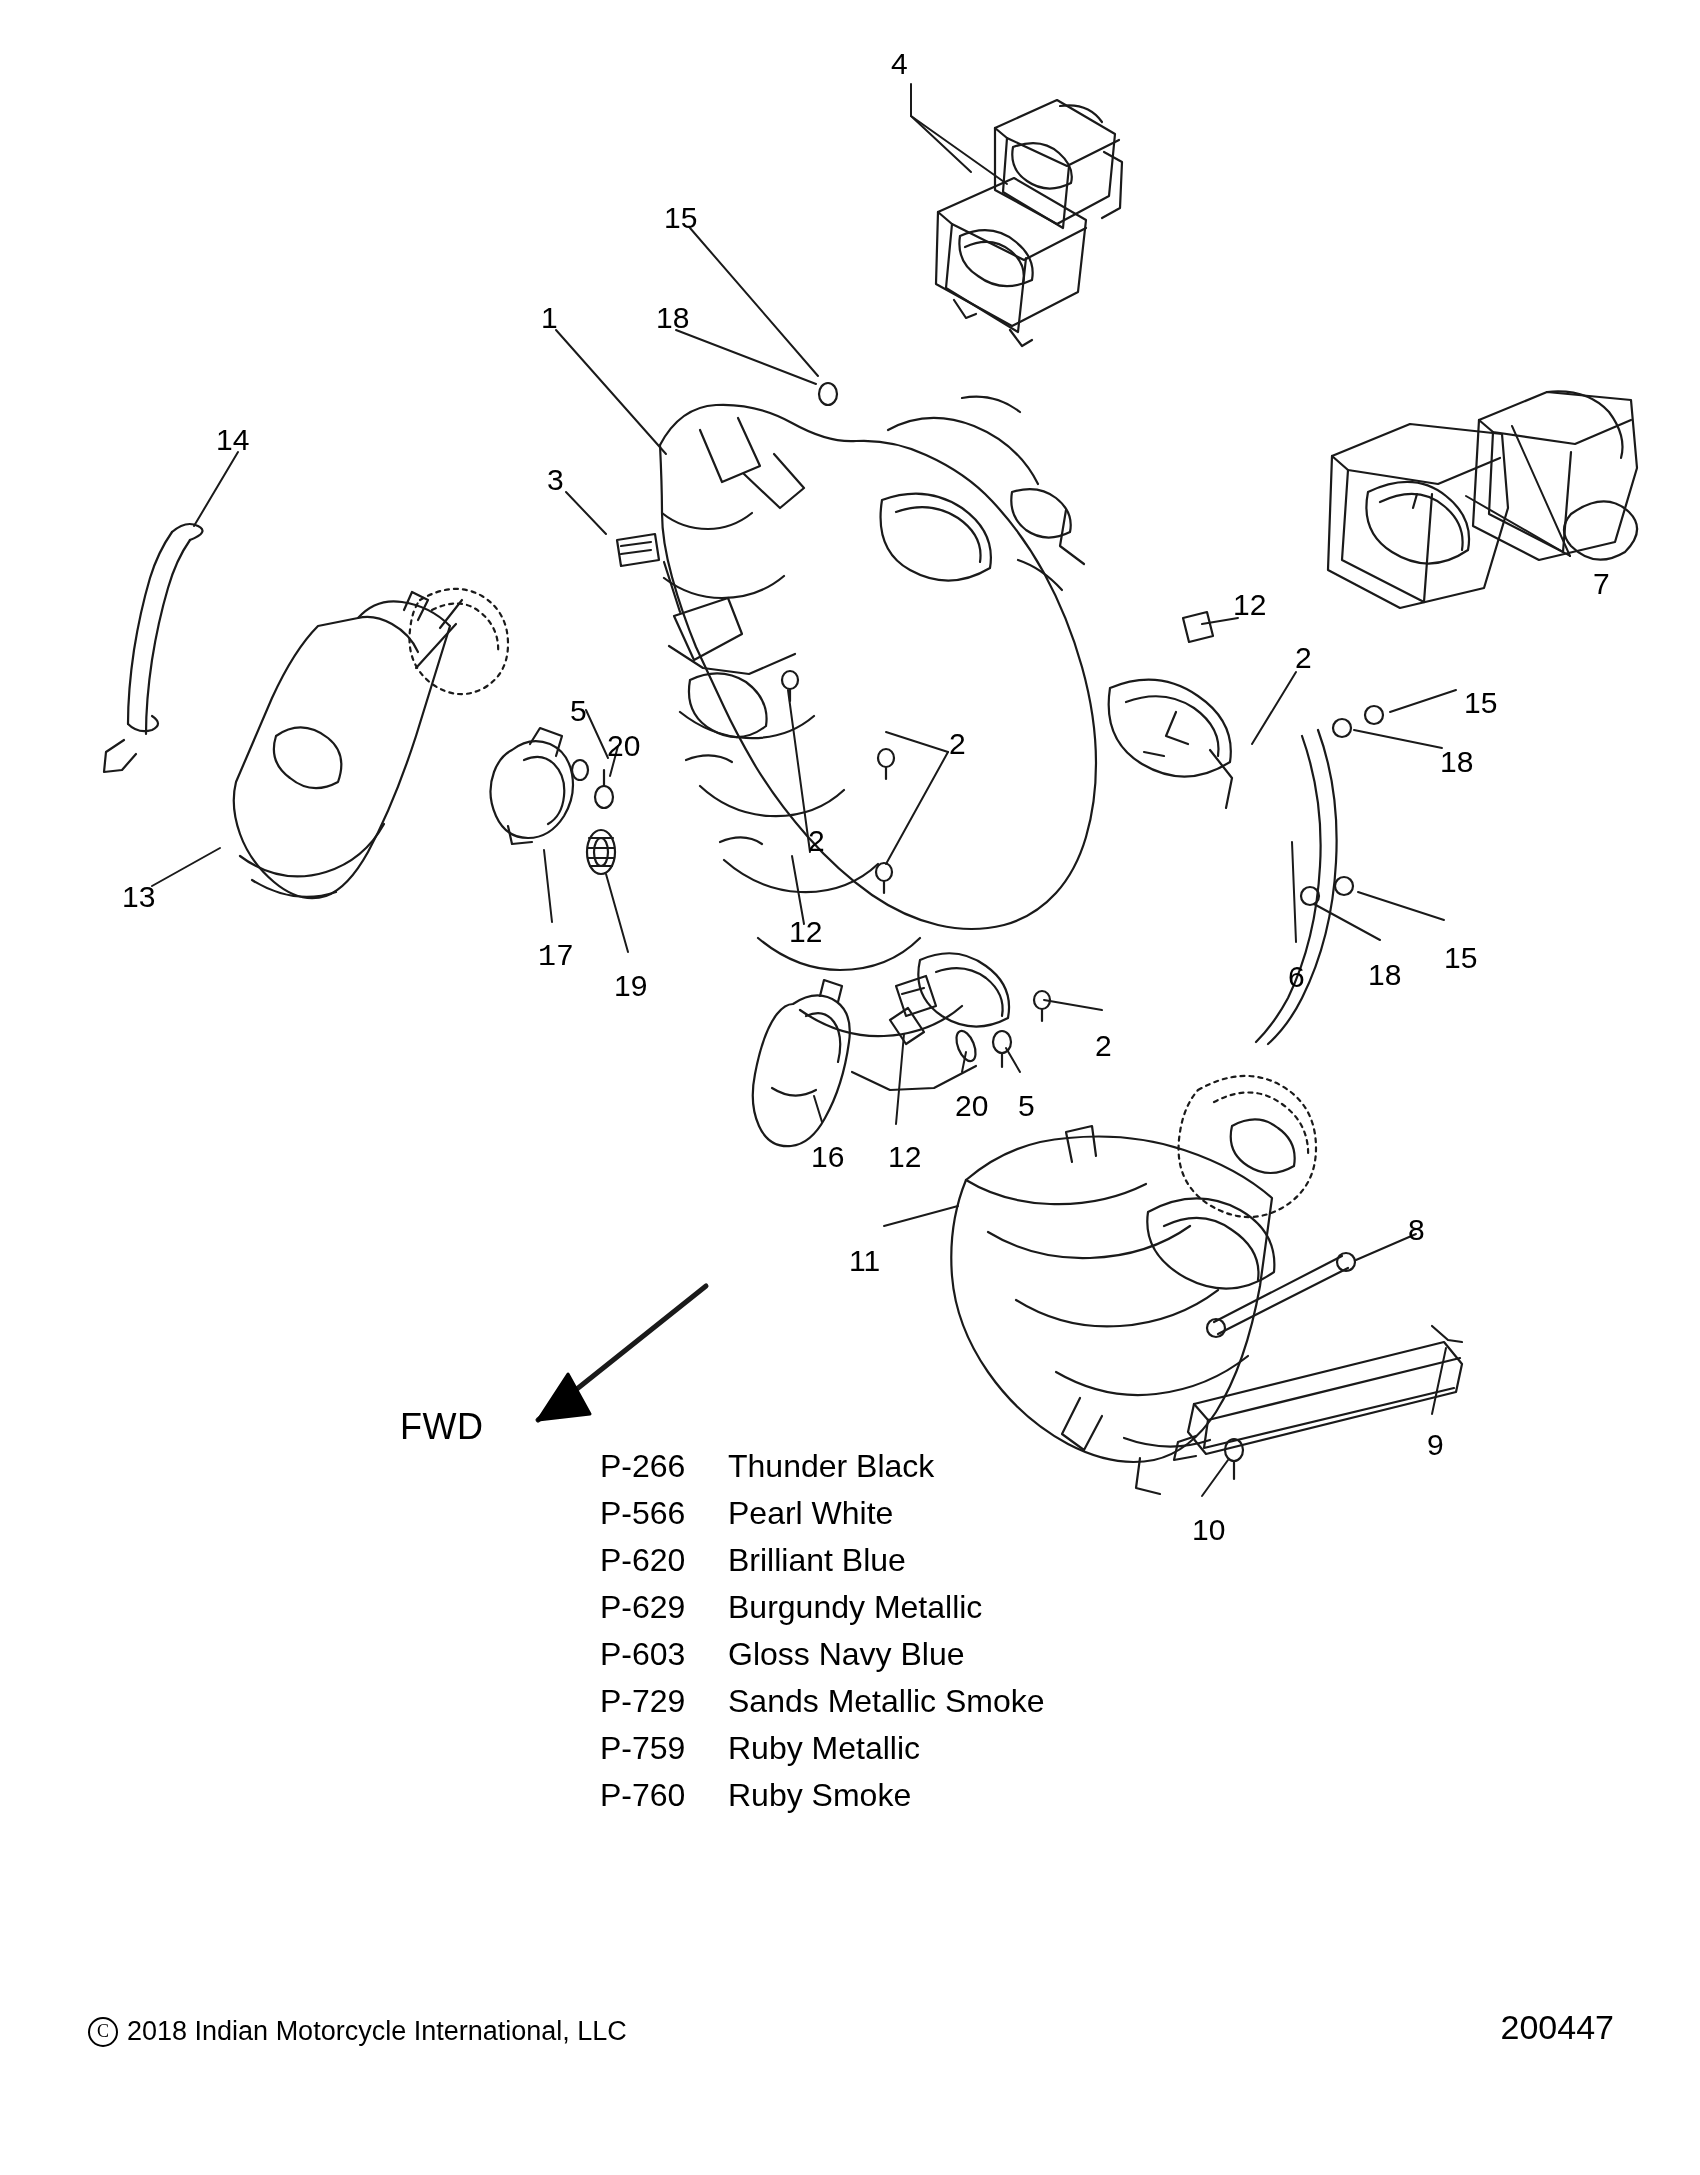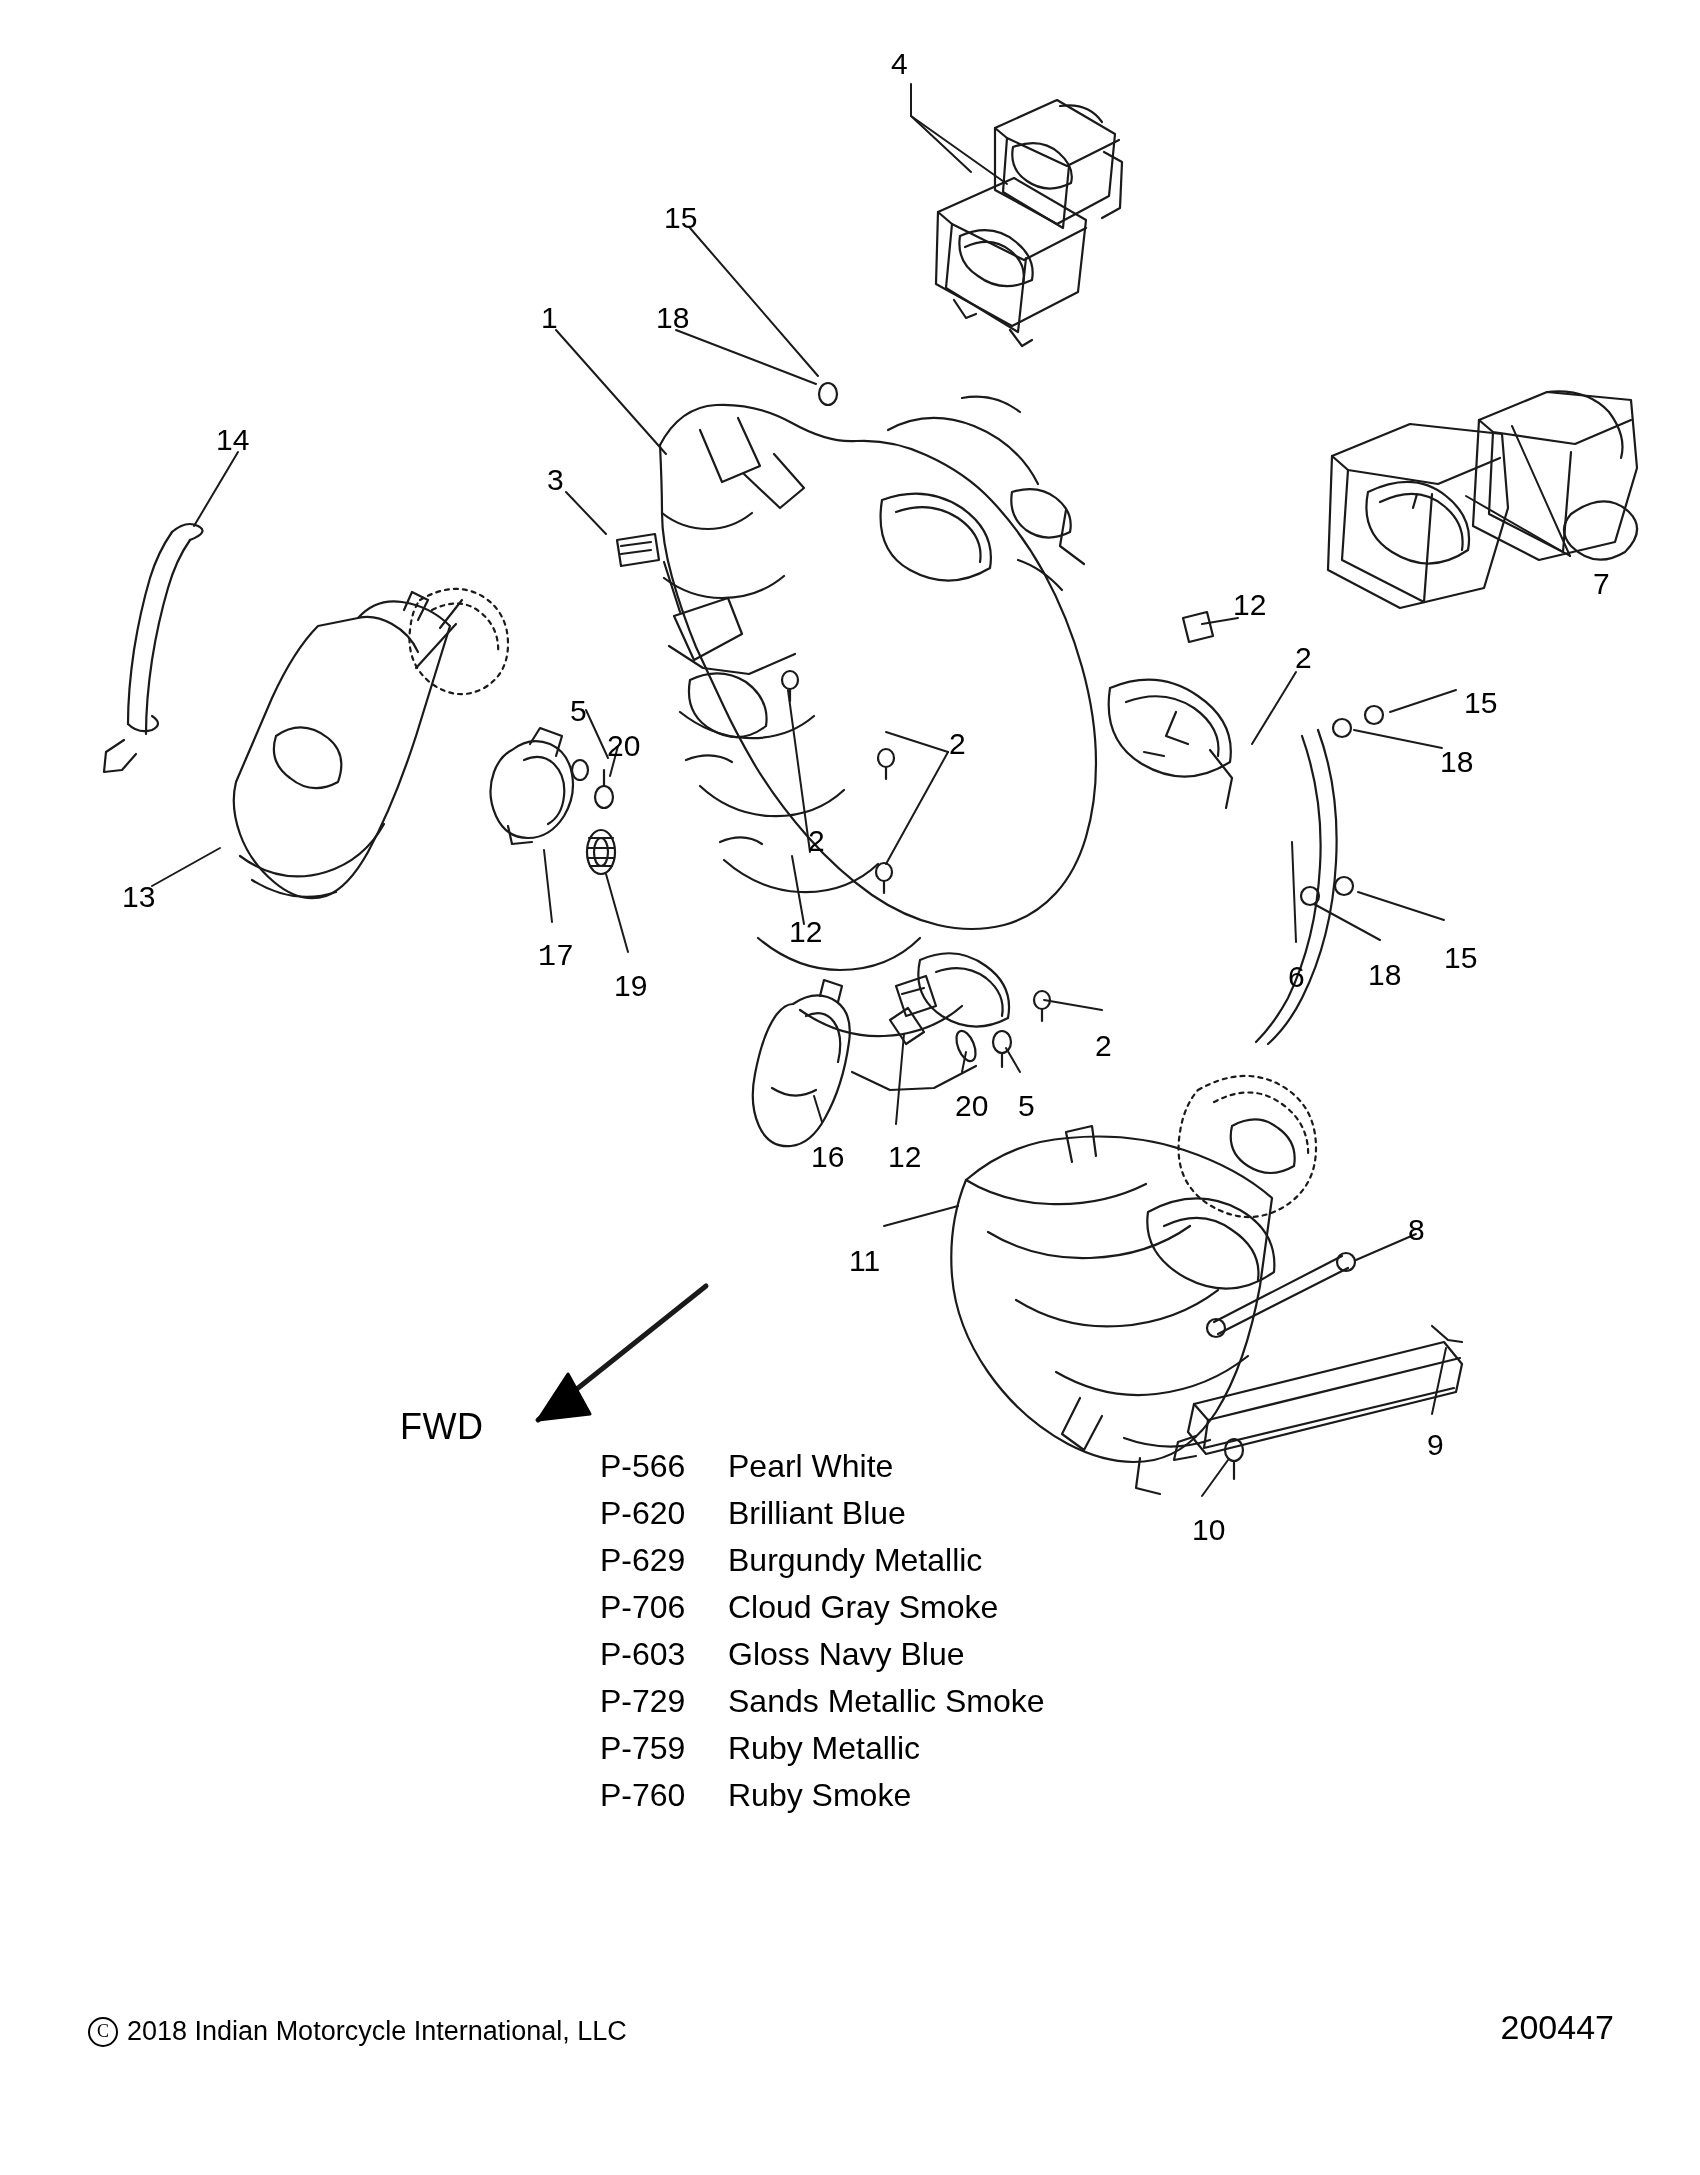--- a/index.html
+++ b/index.html
@@ -382,34 +382,34 @@
   <div class="callout" style="left:888px; top:1142px;">12</div>
   <div class="callout" style="left:849px; top:1218px;margin-top:28px;">11</div>
   <div class="callout" style="left:1408px; top:1215px;">8</div>
   <div class="callout" style="left:1427px; top:1430px;">9</div>
   <div class="callout" style="left:1192px; top:1515px;">10</div>
 
   <div id="fwd-label">FWD</div>
 
   <div id="color-legend">
     <div class="row">
+      <span class="code">P-266</span>
+      <span class="name">Thunder Black</span>
+    </div>
+    <div class="row">
       <span class="code">P-566</span>
       <span class="name">Pearl White</span>
     </div>
     <div class="row">
       <span class="code">P-620</span>
       <span class="name">Brilliant Blue</span>
     </div>
     <div class="row">
       <span class="code">P-629</span>
       <span class="name">Burgundy Metallic</span>
-    </div>
-    <div class="row">
-      <span class="code">P-706</span>
-      <span class="name">Cloud Gray Smoke</span>
     </div>
     <div class="row">
       <span class="code">P-603</span>
       <span class="name">Gloss Navy Blue</span>
     </div>
     <div class="row">
       <span class="code">P-729</span>
       <span class="name">Sands Metallic Smoke</span>
     </div>
     <div class="row">

